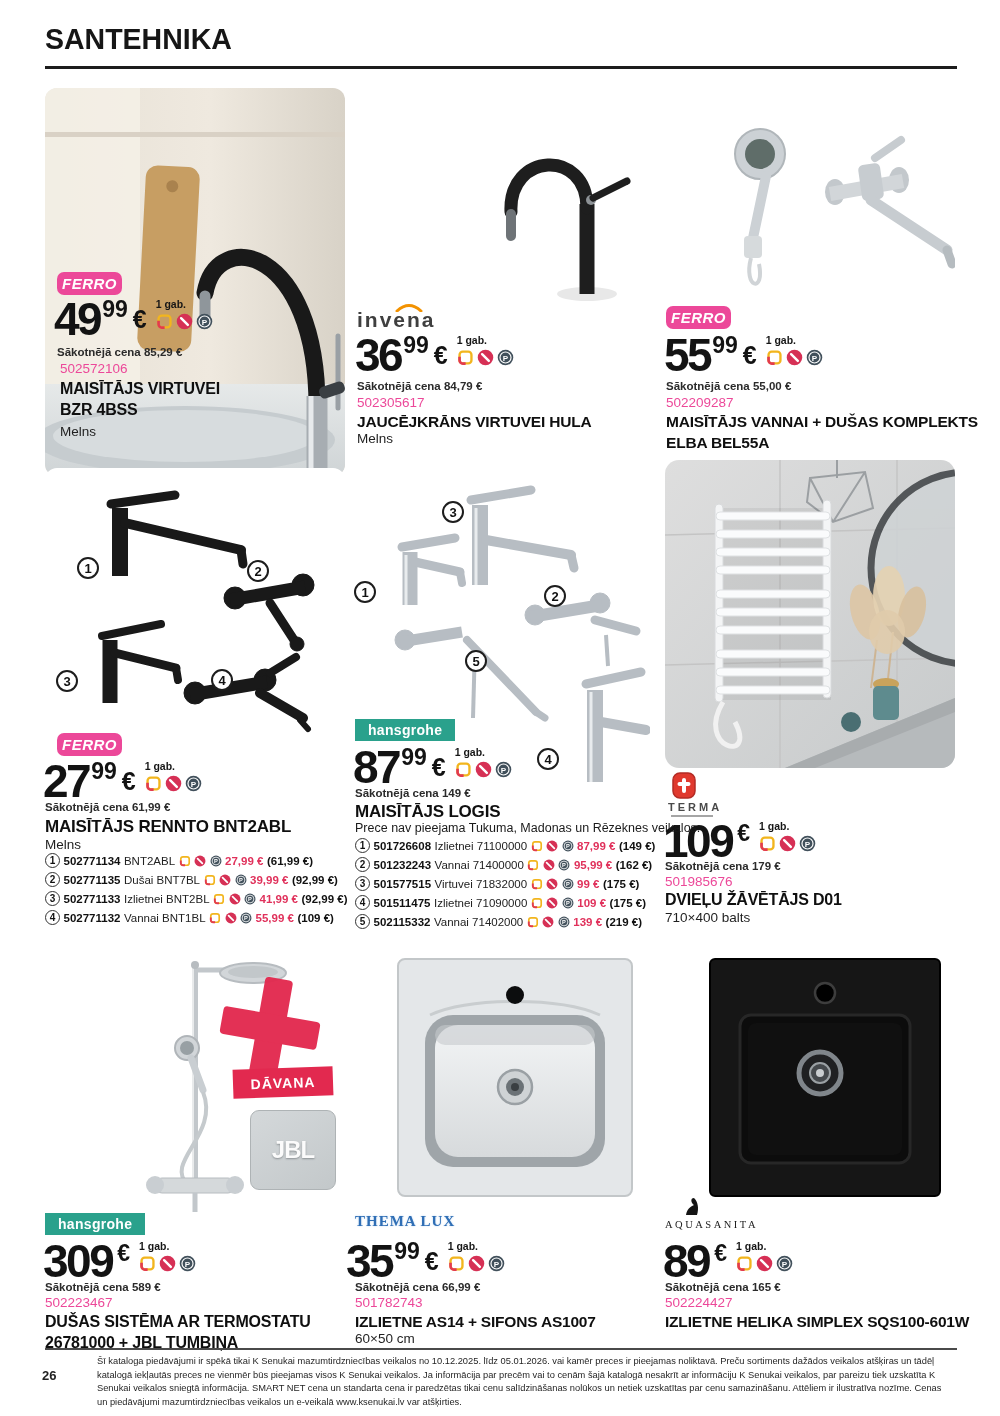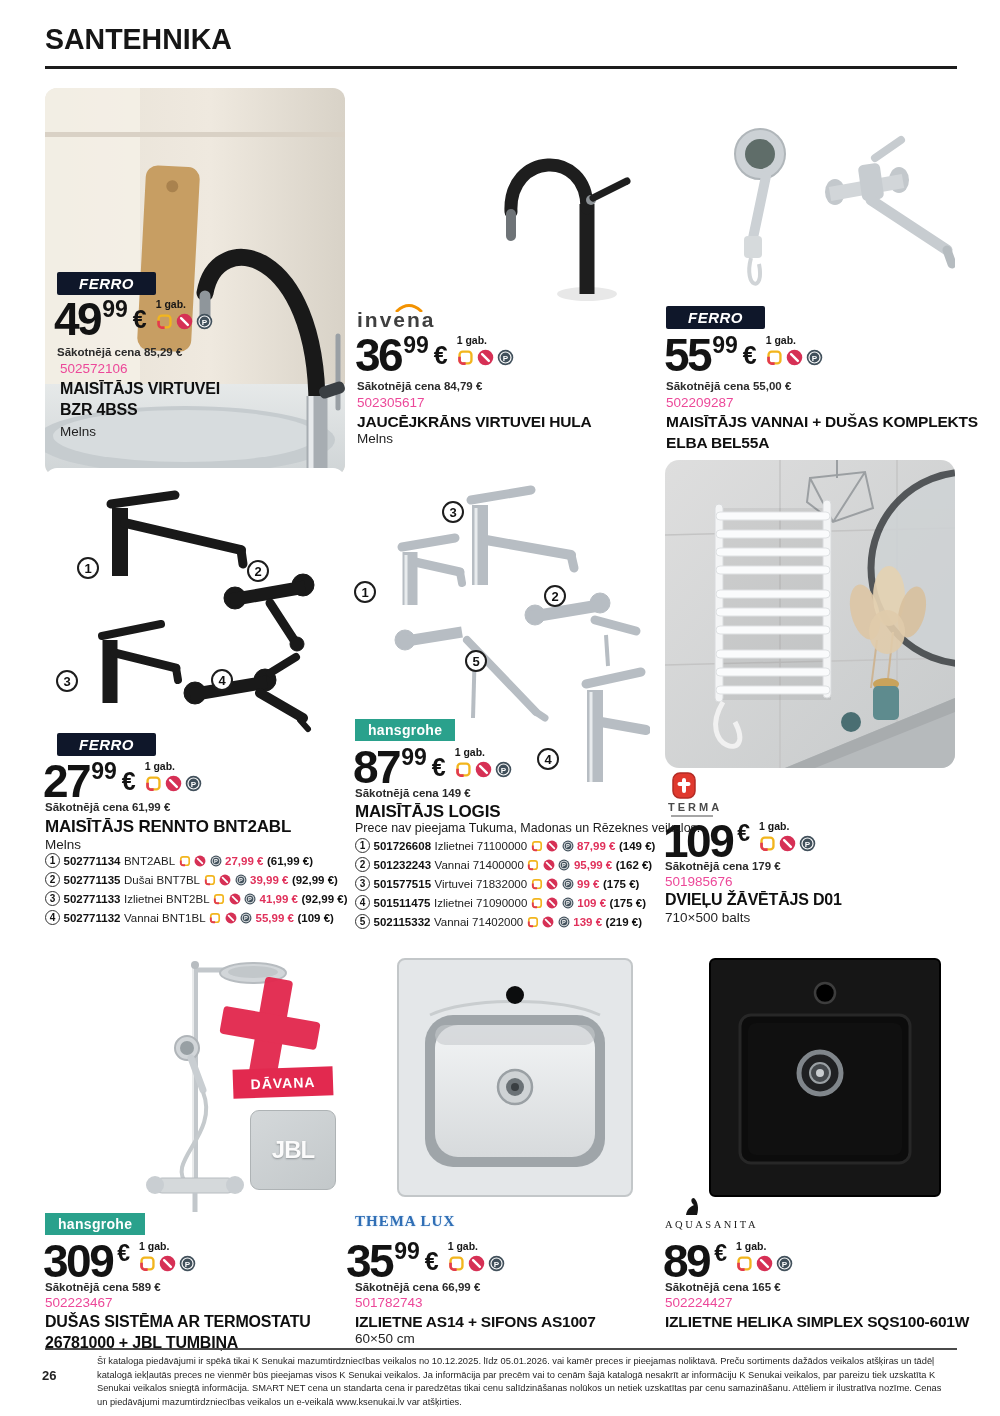--- a/index.html
+++ b/index.html
@@ -1,21 +1,21 @@
 <!DOCTYPE html>
 <html><head>
 <meta charset="utf-8">
 <style>
   *{box-sizing:border-box;margin:0;padding:0}
   html,body{width:1000px;height:1416px;background:#fff;font-family:"Liberation Sans",sans-serif;color:#111;position:relative;overflow:hidden}
   .abs{position:absolute}
   .card-img{position:absolute;overflow:hidden;border-radius:12px;background:#fff}
   .page-title{font-size:30px;font-weight:800;letter-spacing:0;transform:scaleX(.95);transform-origin:left;color:#161616}
   .rule{position:absolute;background:#1c1c1c}
-  .badge-ferro{display:inline-block;background:#0f172a;color:#fff;font-style:italic;font-weight:800;font-size:15px;padding:3px 22px;border-radius:2px;letter-spacing:.5px}
+  .badge-ferro{display:inline-block;background:#ec4899;color:#fff;font-style:italic;font-weight:800;font-size:15px;padding:3px 5px;border-radius:7px;letter-spacing:.5px}
   .badge-hg{display:inline-block;background:#2aa18c;color:#fff;font-weight:700;font-size:14px;padding:3px 13px;letter-spacing:.3px}
   .price{display:flex;align-items:flex-start}
   .p-int{font-size:46px;font-weight:800;letter-spacing:-2.5px;line-height:.92;color:#131313}
   .p-dec{font-size:23px;font-weight:800;margin-left:2px;line-height:1;color:#131313}
   .p-eur{font-size:25px;font-weight:800;margin-left:5px;margin-top:7px;color:#131313}
   .p-eur.hi{margin-top:0;font-size:23px}
   .p-meta{margin-left:9px;margin-top:0}
   .p-gab{font-size:10.5px;font-weight:700;color:#161616}
   .p-icons{display:flex;gap:3px;margin-top:3px}
   .ic{width:17px;height:17px}
@@ -534,21 +534,21 @@
         </svg>
       <svg class="ic">
           <use href="#ic-p"></use>
         </svg>
     </div>
   </div>
 </div>
 <div class="abs oldp" style="left:665px;top:860px">Sākotnējā cena 179 €</div>
 <div class="abs pcode" style="left:665px;top:874px">501985676</div>
 <div class="abs pname" style="left:665px;top:889px">DVIEĻU ŽĀVĒTĀJS D01</div>
-<div class="abs pvar" style="left:665px;top:910px">710×500 balts</div>
+<div class="abs pvar" style="left:665px;top:910px">710×400 balts</div>
 
 <div class="card-img" style="left:45px;top:940px;width:300px;height:272px">
   <svg width="300" height="272" viewBox="0 0 300 272">
     <line x1="150" y1="25" x2="150" y2="238" stroke="#c2c7cb" stroke-width="6"></line>
     <line x1="148" y1="25" x2="148" y2="238" stroke="#e9ebec" stroke-width="2"></line>
     <line x1="150" y1="30" x2="203" y2="30" stroke="#c2c7cb" stroke-width="5"></line>
     <ellipse cx="208" cy="33" rx="33" ry="10" fill="#d2d6d9" stroke="#b7bcc0" stroke-width="2"></ellipse>
     <ellipse cx="208" cy="32" rx="25" ry="6" fill="#c2c7ca"></ellipse>
     <circle cx="150" cy="25" r="4" fill="#b7bcc0"></circle>
     <circle cx="142" cy="108" r="12" fill="#d2d6d9" stroke="#b0b5b9" stroke-width="2"></circle>

